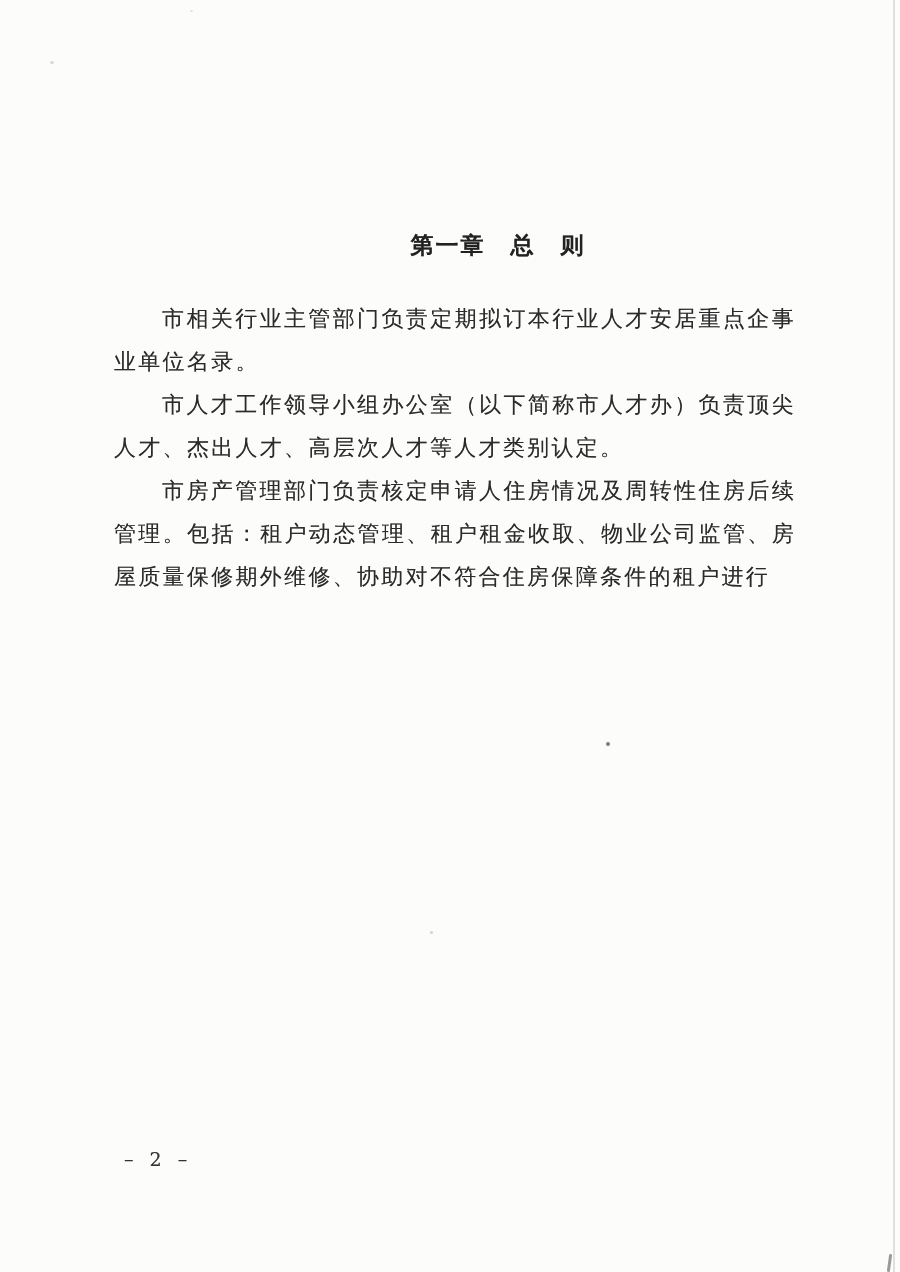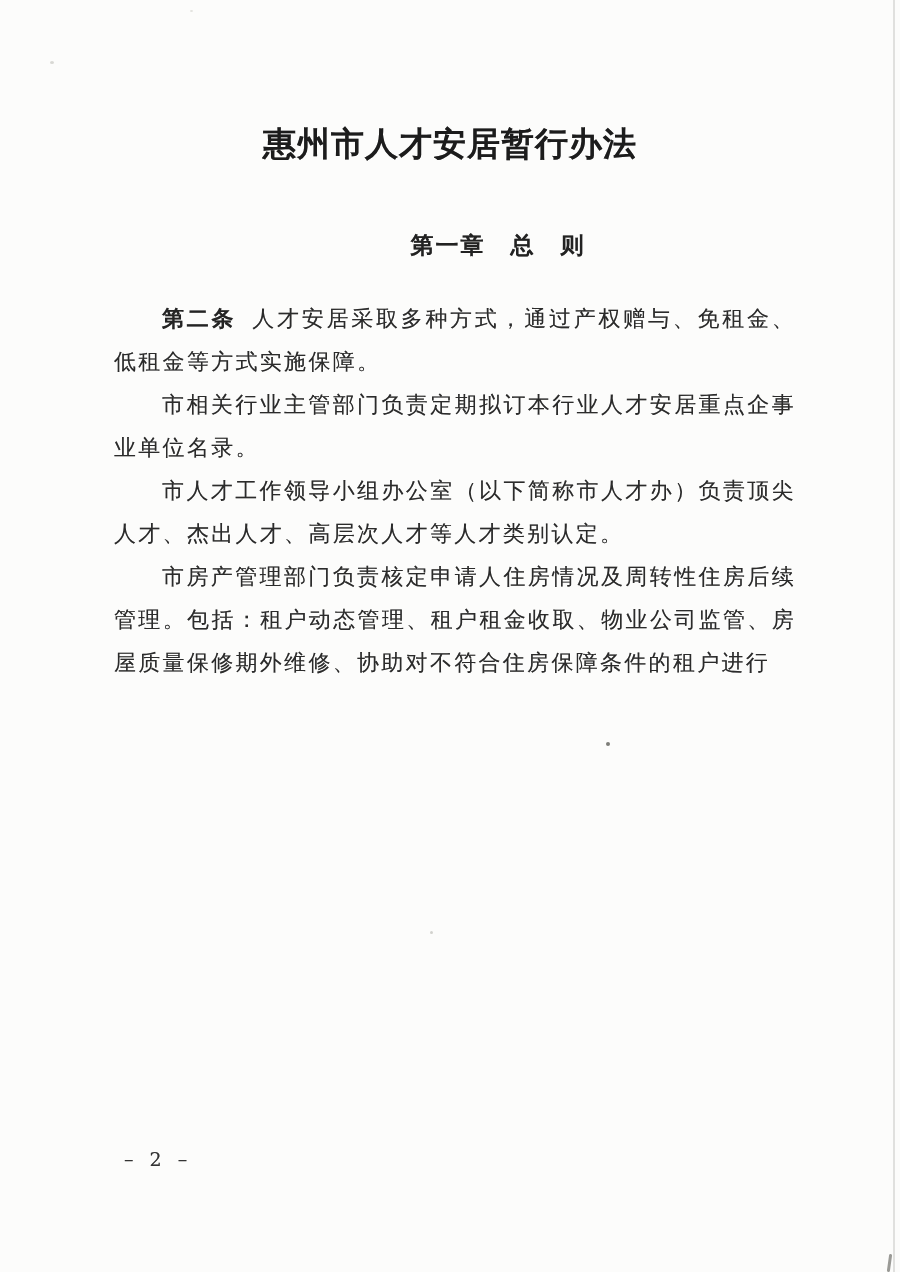--- a/index.html
+++ b/index.html
@@ -106,26 +106,24 @@
 
 <div class="page">
 
   <div class="scan-edge-line"></div>
   <div class="scan-edge-tail"></div>
   <div class="speck speck-1"></div>
   <div class="speck speck-2"></div>
   <div class="speck speck-3"></div>
   <div class="speck speck-4"></div>
 
-  <h1 class="doc-title">惠州市人才安居暂行办法</h1>
 
   <h2 class="chapter-heading">第一章　总　则</h2>
 
   <div class="doc-body">
-    <p class="para"><span class="law-label">第二条</span><span>人才安居采取多种方式，通过产权赠与、免租金、低租金等方式实施保障。</span></p>
     <p class="para"><span class="law-label"></span><span>市相关行业主管部门负责定期拟订本行业人才安居重点企事业单位名录。</span></p>
     <p class="para"><span class="law-label"></span><span>市人才工作领导小组办公室（以下简称市人才办）负责顶尖人才、杰出人才、高层次人才等人才类别认定。</span></p>
     <p class="para"><span class="law-label"></span><span>市房产管理部门负责核定申请人住房情况及周转性住房后续管理。包括：租户动态管理、租户租金收取、物业公司监管、房屋质量保修期外维修、协助对不符合住房保障条件的租户进行</span></p>
   </div>
 
   <div class="page-number">– 2 –</div>
 
 </div>
 
 </body></html>

